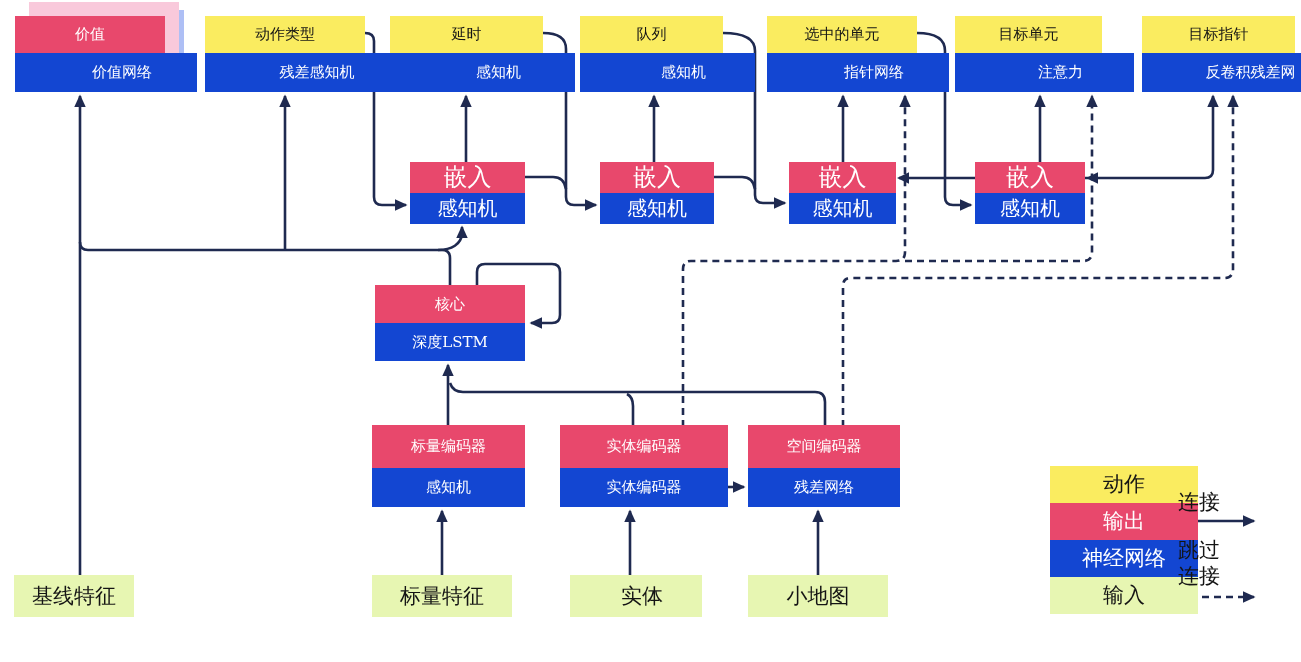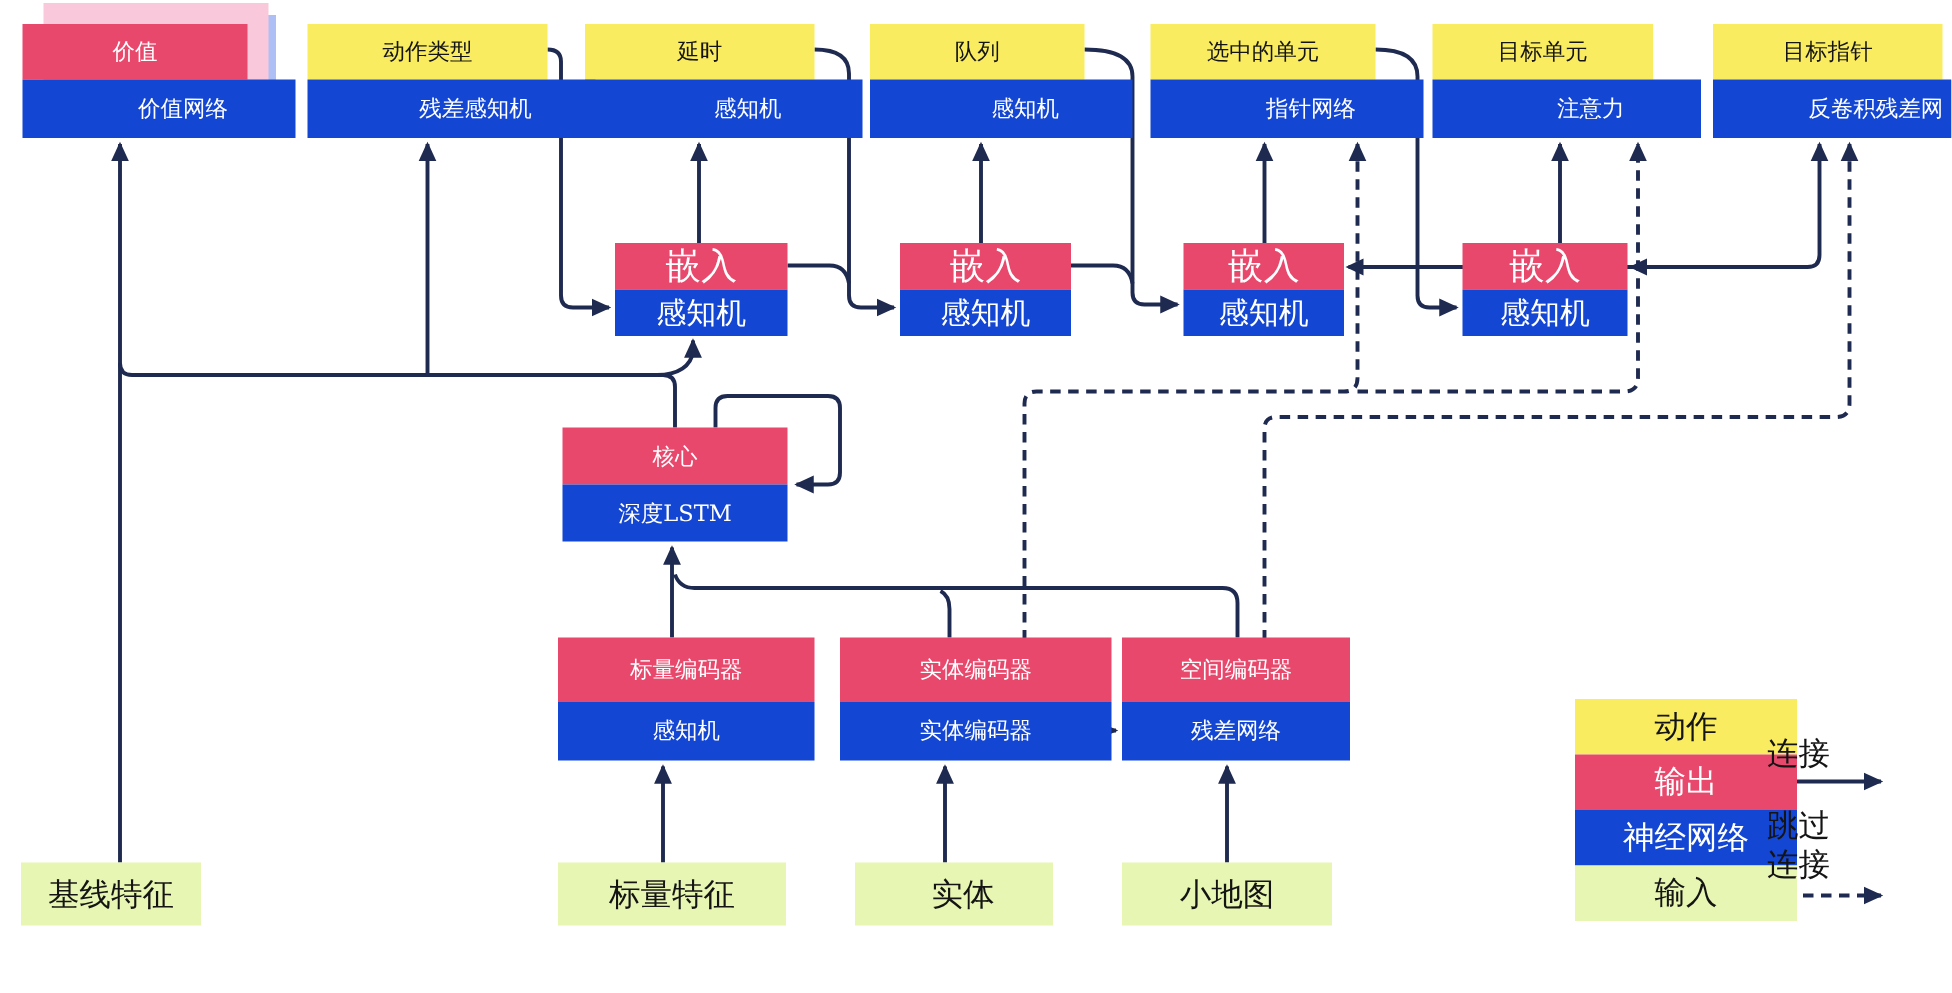--- a/index.html
+++ b/index.html
@@ -46,25 +46,25 @@
   #n-delay{left:390px;top:16px;width:153px;}
   #n-queued{left:580px;top:16px;width:143px;}
   #n-selected{left:767px;top:16px;width:150px;}
   #n-tunit{left:955px;top:16px;width:147px;}
   #n-tpoint{left:1142px;top:16px;width:153px;}
   #n-embed1{left:410px;top:162px;width:115px;}
   #n-embed2{left:600px;top:162px;width:114px;}
   #n-embed3{left:789px;top:162px;width:107px;}
   #n-embed4{left:975px;top:162px;width:110px;}
   #n-core{left:375px;top:285px;width:150px;}
-  #n-scalarenc{left:372px;top:425px;width:171px;border-radius:26px;}
-  #n-entityenc{left:560px;top:425px;width:181px;}
+  #n-scalarenc{left:372px;top:425px;width:153px;border-radius:26px;}
+  #n-entityenc{left:560px;top:425px;width:168px;}
   #n-spatialenc{left:748px;top:425px;width:152px;}
   #in-baseline{left:14px;top:575px;width:120px;}
-  #in-scalar{left:372px;top:575px;width:152px;}
+  #in-scalar{left:372px;top:575px;width:140px;}
   #in-entities{left:570px;top:575px;width:120px;padding-left:12px;}
   #in-minimap{left:748px;top:575px;width:140px;}
   
   #legend-box{position:absolute;left:1010px;top:466px;width:148px;z-index:2;padding-left:40px;}
   .lg-row{height:37px;line-height:37px;text-align:center;font-size:21px;}
   .lg-row.yellow{background:var(--yellow);color:var(--text-dark);}
   .lg-row.red{background:var(--output-red);color:var(--text-light);}
   .lg-row.blue{background:var(--network-blue);color:var(--text-light);}
   .lg-row.green{background:var(--input-green);color:var(--text-dark);}
   .lg-label{position:absolute;left:1178px;width:80px;text-align:left;z-index:2;

